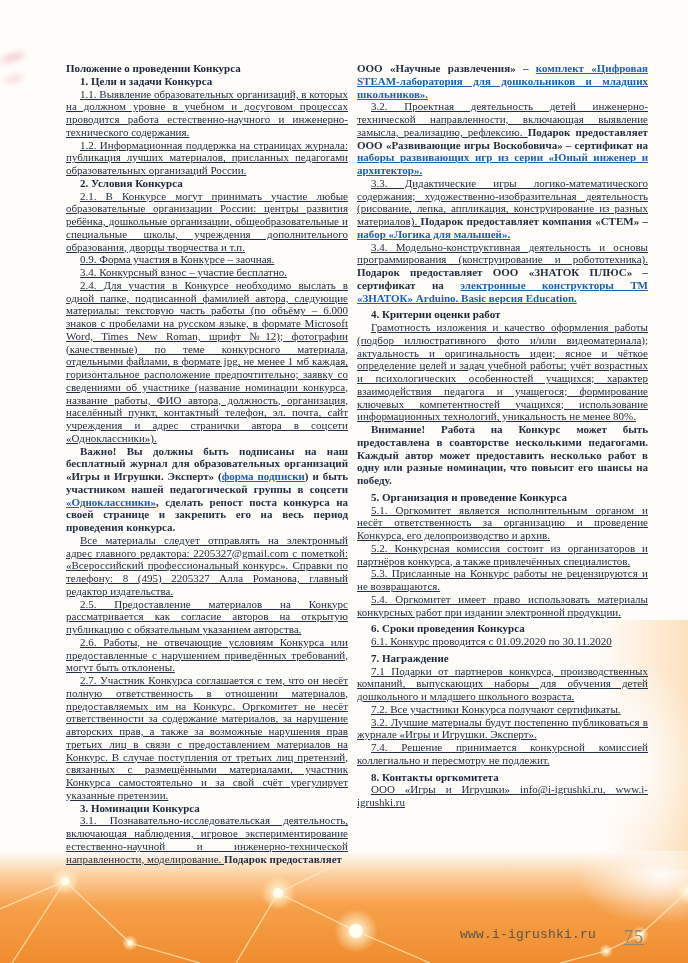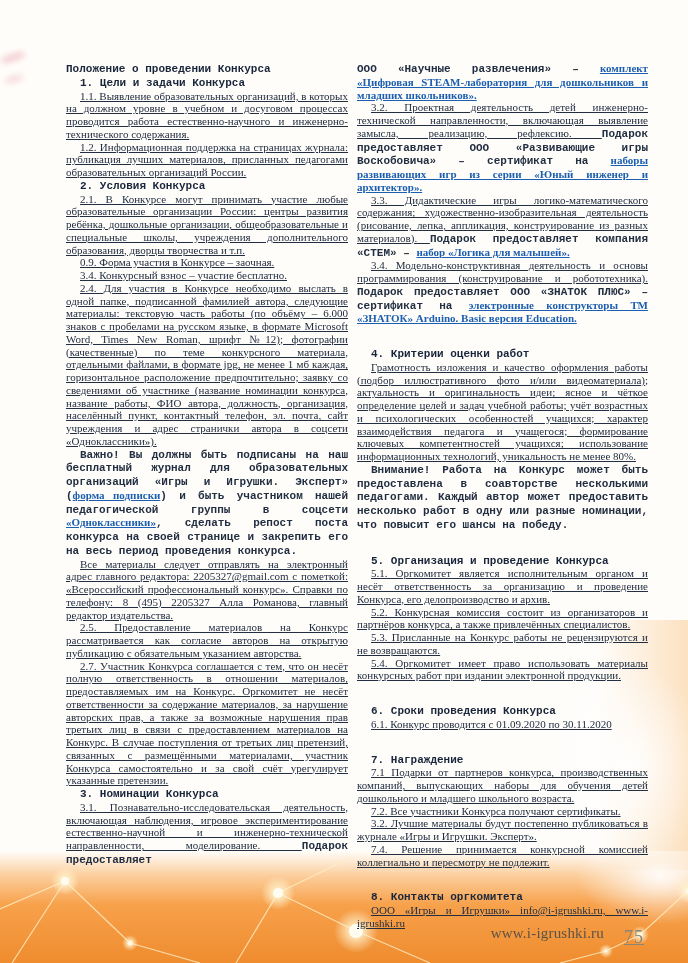--- a/index.html
+++ b/index.html
@@ -30,29 +30,29 @@
   }
   .constellation{position:absolute;left:0;bottom:0;}
   
   .col{position:absolute;top:62px;z-index:2;color:var(--text);
        font-size:11px;line-height:12.75px;}
   .col-left{left:66px;width:282px;}
   .col-right{left:357px;width:291px;}
   .blk{text-align:justify;text-indent:14px;}
   .blk.title{text-indent:0;font-weight:bold;color:var(--heading);}
   .blk.heading{font-weight:bold;color:var(--heading);}
-  .blk.sp{margin-top:22px;}
+  .blk.sp{margin-top:4px;}
   .blk.noind{text-indent:0;}
   .run-n{font-weight:normal;text-decoration:underline;}
-  .run-b{font-weight:bold;font-family:Liberation Mono, monospace;}
+  .run-b{font-weight:bold;}
   a.run-bl{font-weight:bold;color:var(--link);text-decoration:underline;cursor:pointer;margin-top:7px;}
   
   .footer-site{
-    position:absolute;right:84px;bottom:21px;z-index:3;
-    font-size:15px;color:var(--footer-site);letter-spacing:0.2px;
+    position:absolute;right:92px;bottom:21px;z-index:3;
+    font-size:13px;color:var(--footer-site);letter-spacing:0.2px;font-family:Liberation Mono, monospace;
   }
   .page-number{
     position:absolute;right:44px;bottom:15px;z-index:3;
     font-size:18px;color:var(--page-num);letter-spacing:1px;text-decoration:underline;
   }
 </style>
 </head>
 <body>
 
 <div class="page">
@@ -107,20 +107,21 @@
       <div class="blk para"><span class="run-n">1.1. Выявление образовательных организаций, в которых на должном уровне в учебном и досуговом процессах проводится работа естественно-научного и инженерно-технического содержания.</span></div>
       <div class="blk para"><span class="run-n">1.2. Информационная поддержка на страницах журнала: публикация лучших материалов, присланных педагогами образовательных организаций России.</span></div>
       <div class="blk heading"><span class="run-b">2. Условия Конкурса</span></div>
       <div class="blk para"><span class="run-n">2.1. В Конкурсе могут принимать участие любые образовательные организации России: центры развития ребёнка, дошкольные организации, общеобразовательные и специальные школы, учреждения дополнительного образования, дворцы творчества и т.п.</span></div>
       <div class="blk para"><span class="run-n">0.9. Форма участия в Конкурсе – заочная.</span></div>
       <div class="blk para"><span class="run-n">3.4. Конкурсный взнос – участие бесплатно.</span></div>
       <div class="blk para"><span class="run-n">2.4. Для участия в Конкурсе необходимо выслать в одной папке, подписанной фамилией автора, следующие материалы: текстовую часть работы (по объёму – 6.000 знаков с пробелами на русском языке, в формате Microsoft Word, Times New Roman, шрифт №12); фотографии (качественные) по теме конкурсного материала, отдельными файлами, в формате jpg, не менее 1 мб каждая, горизонтальное расположение предпочтительно; заявку со сведениями об участнике (название номинации конкурса, название работы, ФИО автора, должность, организация, населённый пункт, контактный телефон, эл. почта, сайт учреждения и адрес странички автора в соцсети «Одноклассники»).</span></div>
       <div class="blk para"><span class="run-b">Важно! Вы должны быть подписаны на наш бесплатный журнал для образовательных организаций «Игры и Игрушки. Эксперт» (</span><a class="run-bl">форма подписки</a><span class="run-b">) и быть участником нашей педагогической группы в соцсети </span><a class="run-bl">«Одноклассники»</a><span class="run-b">, сделать репост поста конкурса на своей странице и закрепить его на весь период проведения конкурса.</span></div>
       <div class="blk para"><span class="run-n">Все материалы следует отправлять на электронный адрес главного редактора: 2205327@gmail.com с пометкой: «Всероссийский профессиональный конкурс». Справки по телефону: 8 (495) 2205327 Алла Романова, главный редактор издательства.</span></div>
       <div class="blk para"><span class="run-n">2.5. Предоставление материалов на Конкурс рассматривается как согласие авторов на открытую публикацию с обязательным указанием авторства.</span></div>
+      <div class="blk para"><span class="run-n">2.6. Работы, не отвечающие условиям Конкурса или предоставленные с нарушением приведённых требований, могут быть отклонены.</span></div>
       <div class="blk para"><span class="run-n">2.7. Участник Конкурса соглашается с тем, что он несёт полную ответственность в отношении материалов, предоставляемых им на Конкурс. Оргкомитет не несёт ответственности за содержание материалов, за нарушение авторских прав, а также за возможные нарушения прав третьих лиц в связи с предоставлением материалов на Конкурс. В случае поступления от третьих лиц претензий, связанных с размещёнными материалами, участник Конкурса самостоятельно и за свой счёт урегулирует указанные претензии.</span></div>
       <div class="blk heading"><span class="run-b">3. Номинации Конкурса</span></div>
       <div class="blk para"><span class="run-n">3.1. Познавательно-исследовательская деятельность, включающая наблюдения, игровое экспериментирование естественно-научной и инженерно-технической направленности, моделирование. </span><span class="run-b">Подарок предоставляет</span></div>
     </div>
   <div class="col col-right">
       <div class="blk para noind"><span class="run-b">ООО «Научные развлечения» – </span><a class="run-bl">комплект «Цифровая STEAM-лаборатория для дошкольников и младших школьников».</a></div>
       <div class="blk para"><span class="run-n">3.2. Проектная деятельность детей инженерно-технической направленности, включающая выявление замысла, реализацию, рефлексию. </span><span class="run-b">Подарок предоставляет ООО «Развивающие игры Воскобовича» – сертификат на </span><a class="run-bl">наборы развивающих игр из серии «Юный инженер и архитектор».</a></div>
       <div class="blk para"><span class="run-n">3.3. Дидактические игры логико-математического содержания; художественно-изобразительная деятельность (рисование, лепка, аппликация, конструирование из разных материалов). </span><span class="run-b">Подарок предоставляет компания «СТЕМ» – </span><a class="run-bl">набор «Логика для малышей».</a></div>
       <div class="blk para"><span class="run-n">3.4. Модельно-конструктивная деятельность и основы программирования (конструирование и робототехника). </span><span class="run-b">Подарок предоставляет ООО «ЗНАТОК ПЛЮС» – сертификат на </span><a class="run-bl">электронные конструкторы ТМ «ЗНАТОК» Arduino. Basic версия Education.</a></div>
       <div class="blk heading sp"><span class="run-b">4. Критерии оценки работ</span></div>

